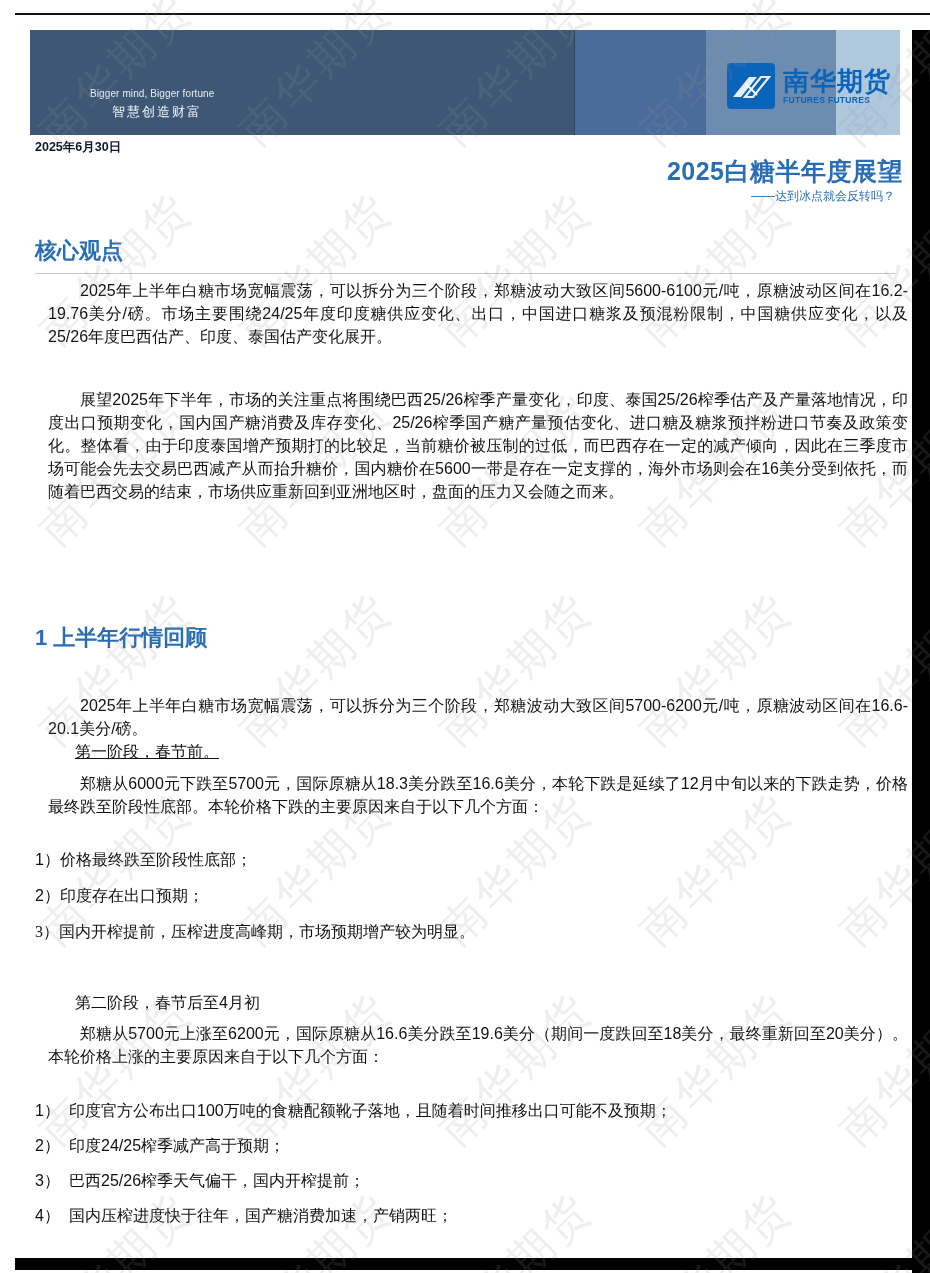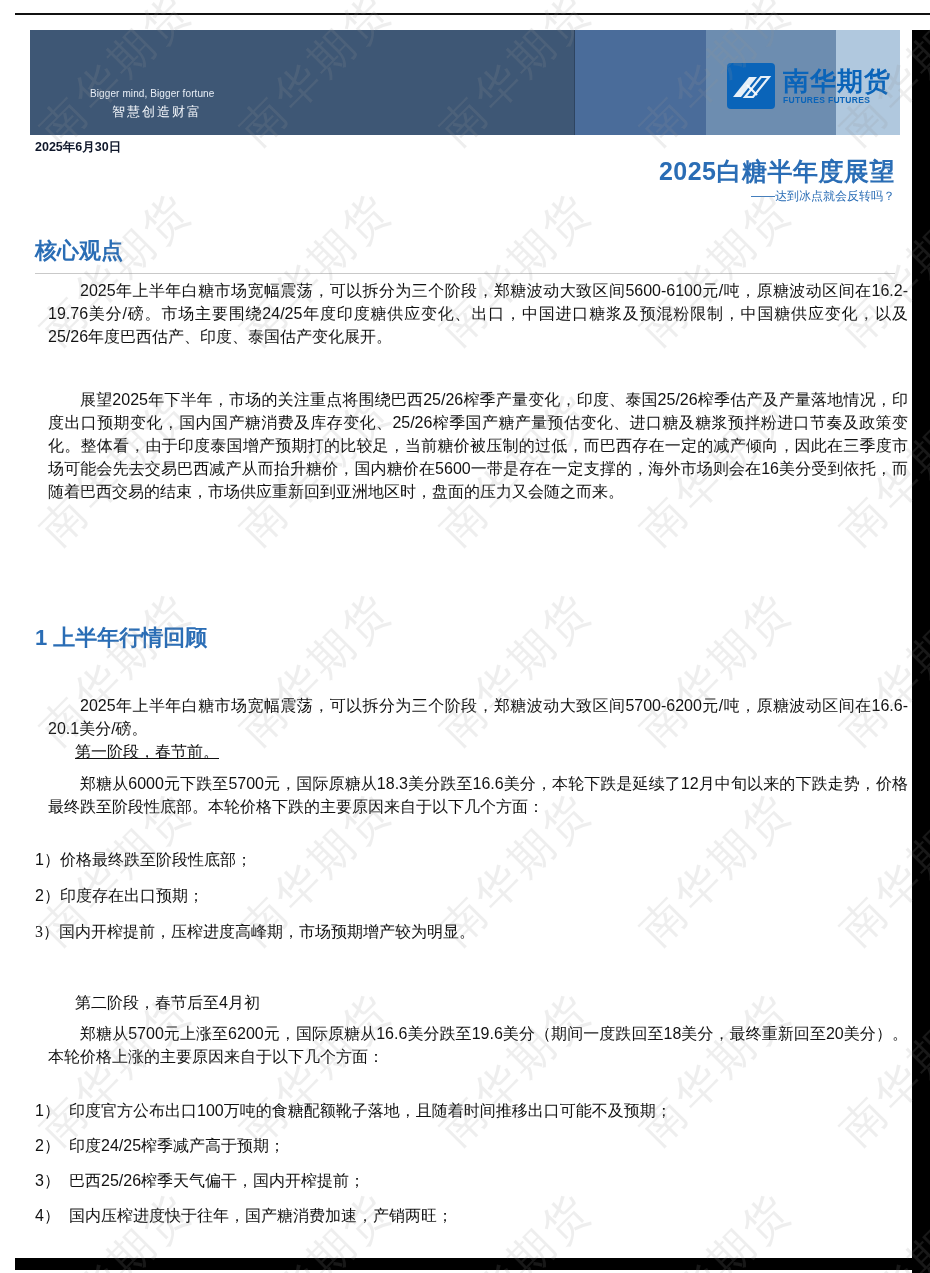--- a/index.html
+++ b/index.html
@@ -19,21 +19,21 @@
   .slogan-cn { position:absolute; left:82px; top:73px; font-size:13px; color:#f4f7fb; letter-spacing:2px; }
 
   .logo { position:absolute; left:697px; top:32px; height:48px; display:flex; align-items:center; }
   .logo-mark { width:48px; height:46px; background:#0a64b9; border-radius:4px; position:relative; overflow:hidden; }
   .logo-mark svg { position:absolute; left:0; top:0; }
   .logo-text { margin-left:8px; display:flex; flex-direction:column; }
   .logo-cn { font-size:26px; font-weight:bold; color:#0a64b9; letter-spacing:1px; line-height:28px; }
   .logo-en { font-size:8.5px; font-weight:bold; color:#0a64b9; letter-spacing:0.3px; line-height:10px; }
 
   .date { position:absolute; left:35px; top:139px; font-size:12.5px; font-weight:bold; color:#0f172a; }
-  .title { position:absolute; right:35px; top:155px; font-size:25px; font-weight:bold; color:#2a6db5; text-align:right; letter-spacing:0.5px; }
+  .title { position:absolute; right:27px; top:155px; font-size:25px; font-weight:bold; color:#2a6db5; text-align:right; letter-spacing:0.5px; }
   .subtitle { position:absolute; right:35px; top:188px; font-size:12px; font-weight:normal; color:#2a6db5; text-align:right; }
 
   .h1 { position:absolute; left:35px; font-size:22px; font-weight:bold; color:#2a6db5; }
   .h1-rule { position:absolute; left:35px; width:860px; height:1px; background:#c9c9c9; }
 
   .para { position:absolute; left:48px; width:860px; font-size:16px; line-height:23px; color:#111; text-align:justify; }
   .indent { text-indent:2em; }
   .line { position:absolute; left:35px; font-size:16px; line-height:20px; color:#111; white-space:nowrap; }
   .li-num { display:inline-block; width:34px; }
 

